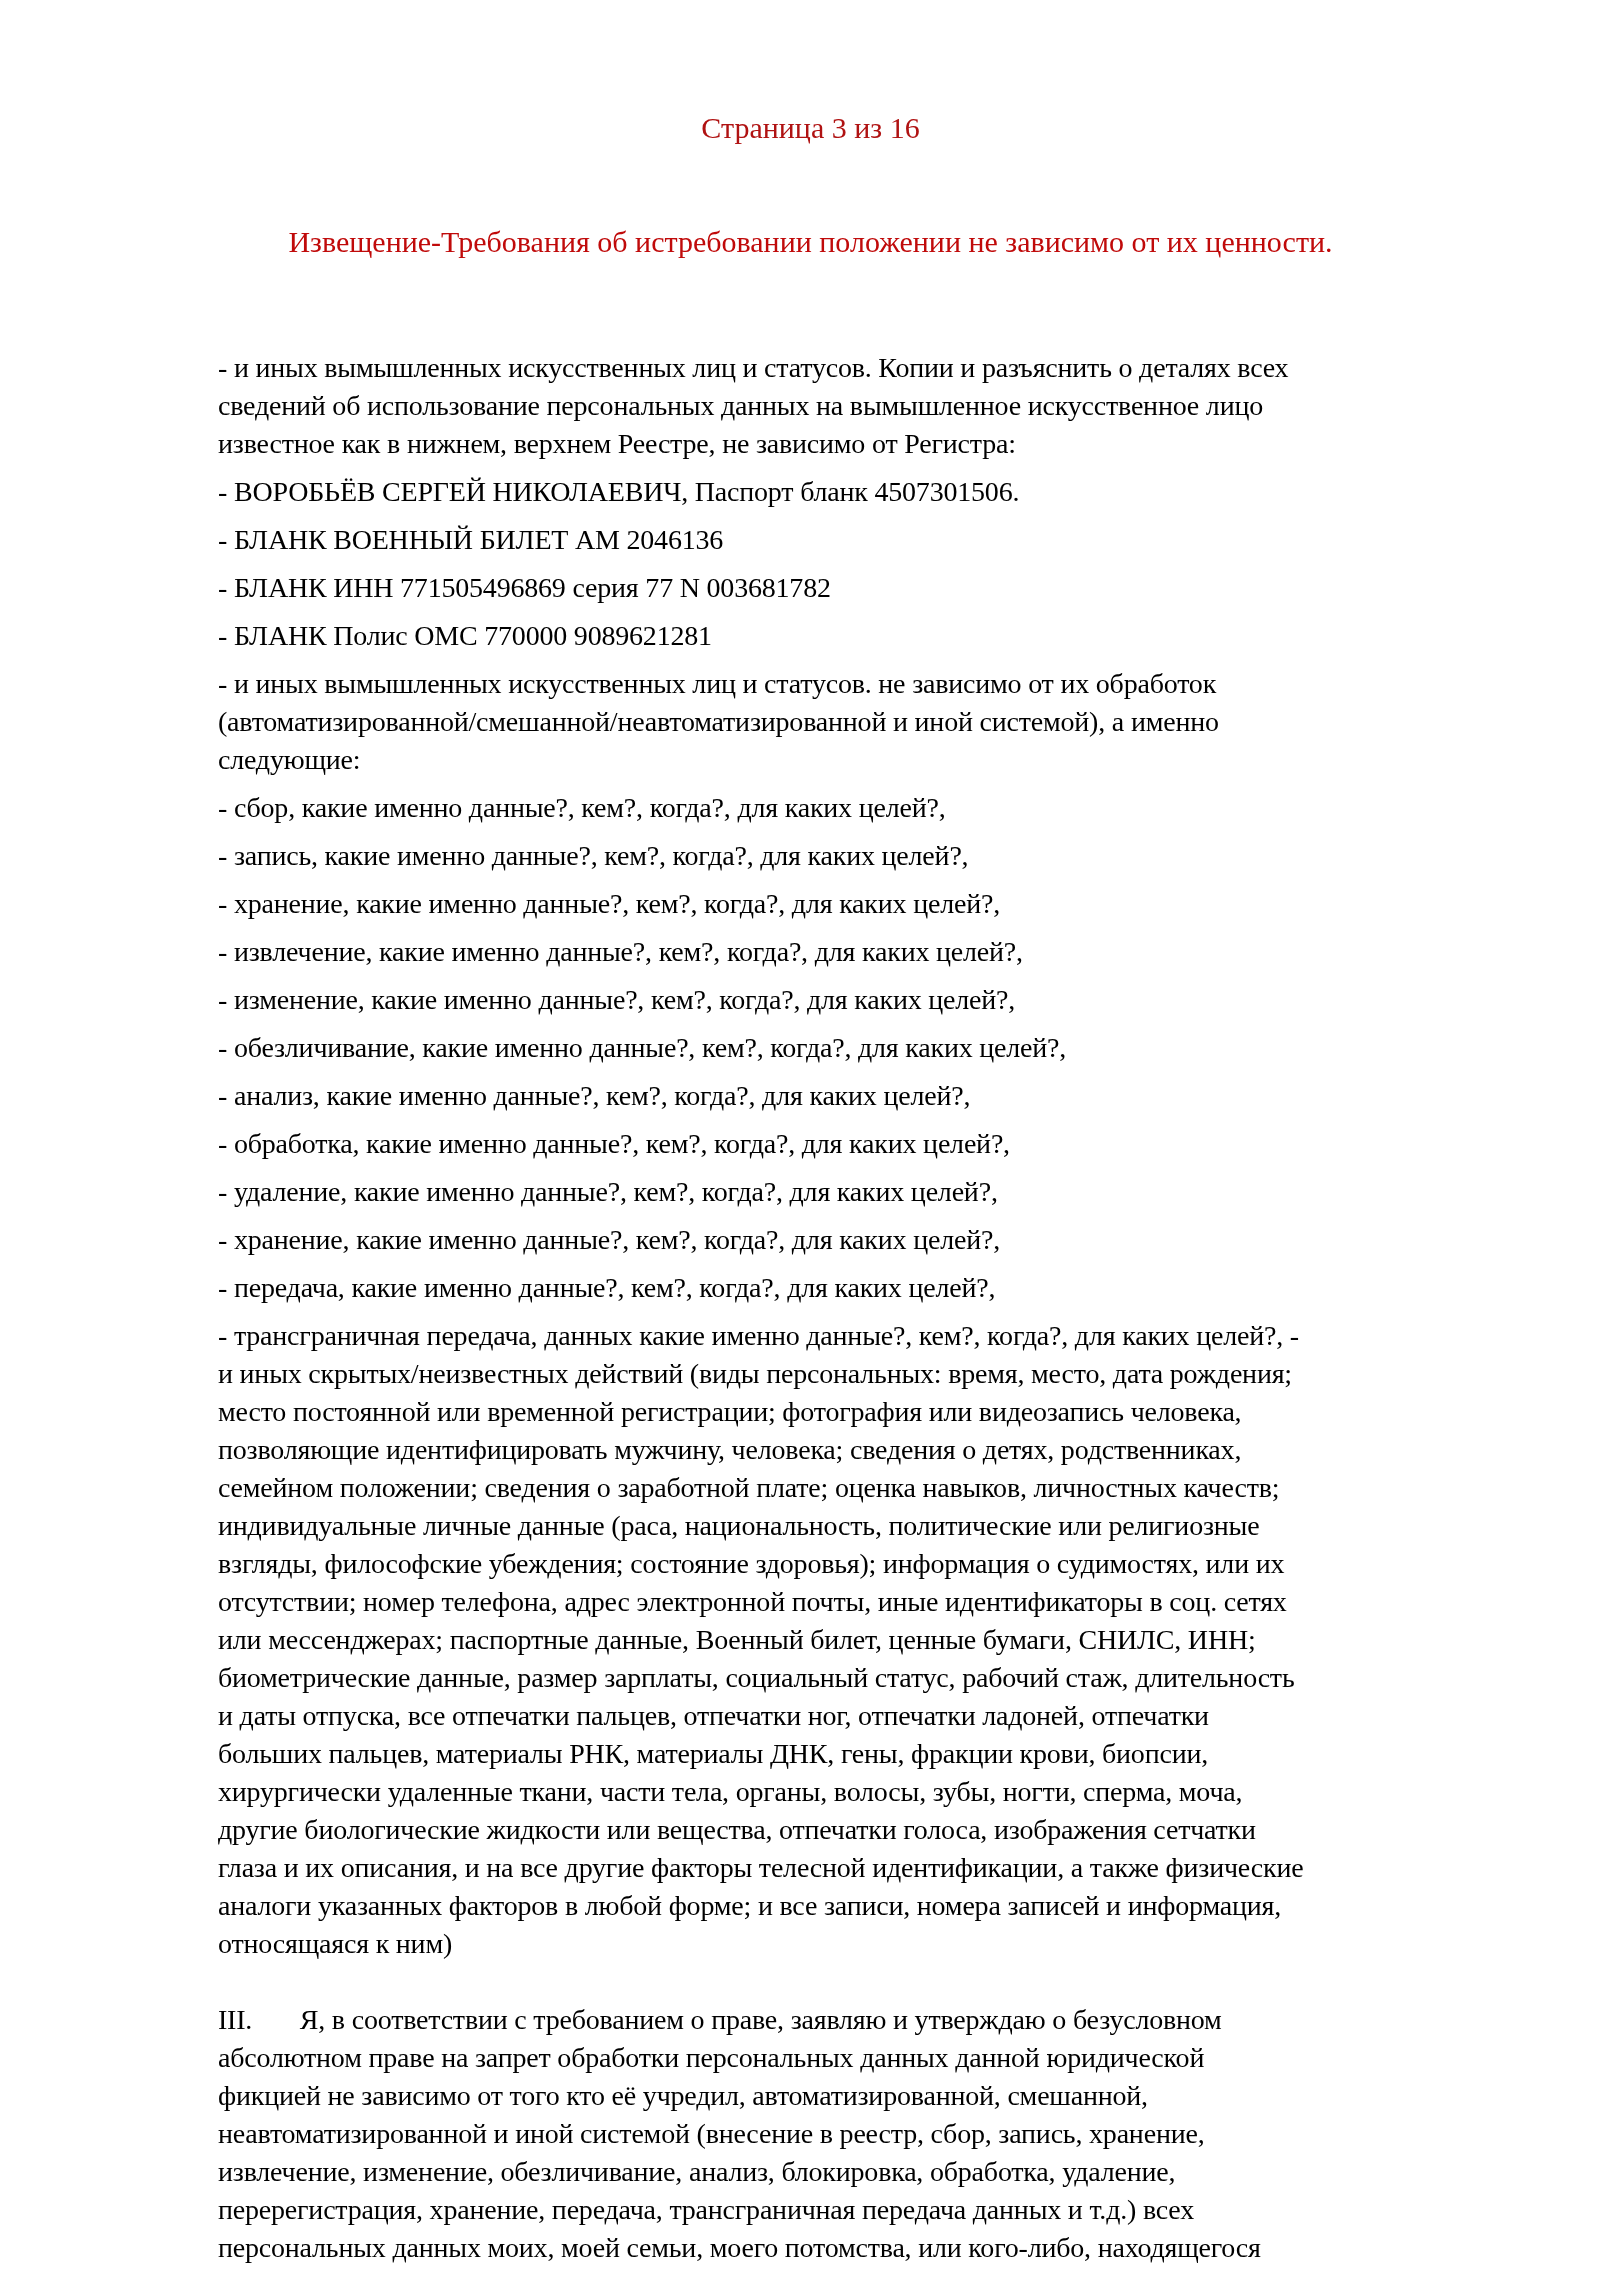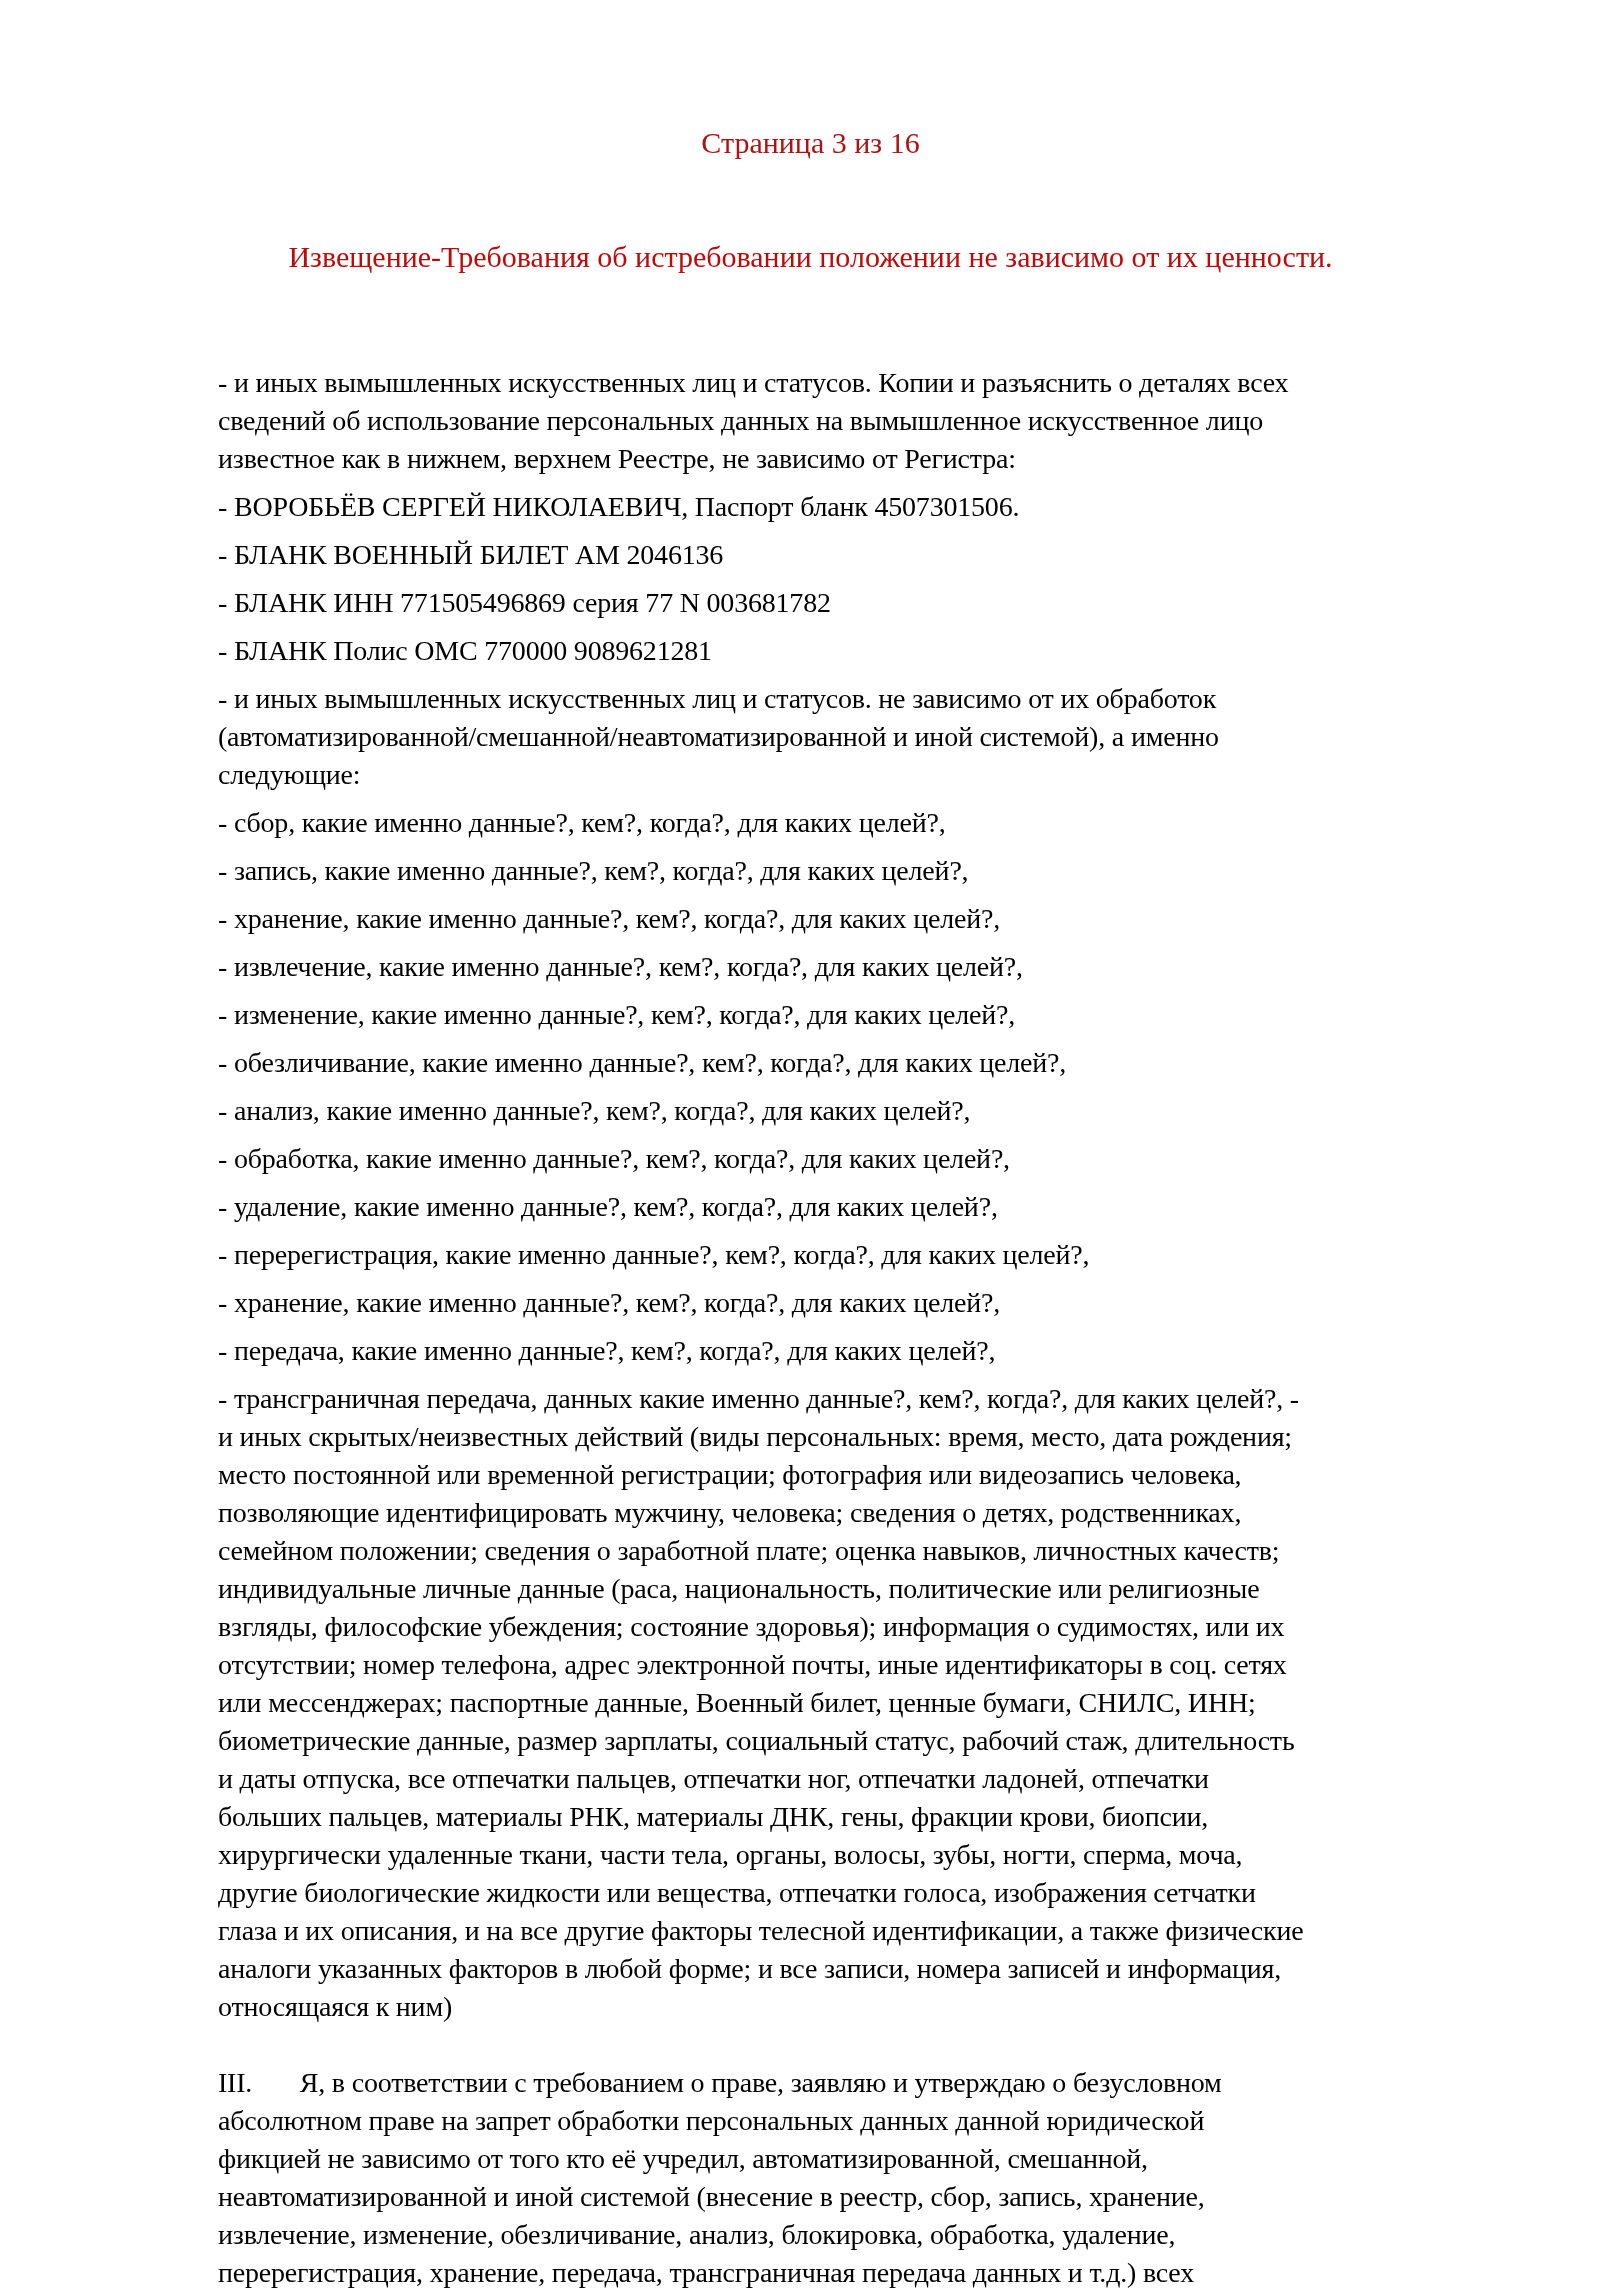--- a/index.html
+++ b/index.html
@@ -9,21 +9,21 @@
   }
   .page {
     position: relative;
     width: 1621px;
     height: 2293px;
     background: #ffffff;
     overflow: hidden;
     font-family: "Liberation Serif", "DejaVu Serif", serif;
     color: #000000;
     box-sizing: border-box;
-    padding-top: 48px;
+    padding-top: 33px;
   }
   .doc-header {
     width: 1621px;
     text-align: center;
     font-size: 30px;
     line-height: 38px;
     white-space: pre;
   }
   .page-info {
     color: #B01212;
@@ -70,21 +70,20 @@
 следующие:</p>
     <p>- сбор, какие именно данные?, кем?, когда?, для каких целей?,</p>
     <p>- запись, какие именно данные?, кем?, когда?, для каких целей?,</p>
     <p>- хранение, какие именно данные?, кем?, когда?, для каких целей?,</p>
     <p>- извлечение, какие именно данные?, кем?, когда?, для каких целей?,</p>
     <p>- изменение, какие именно данные?, кем?, когда?, для каких целей?,</p>
     <p>- обезличивание, какие именно данные?, кем?, когда?, для каких целей?,</p>
     <p>- анализ, какие именно данные?, кем?, когда?, для каких целей?,</p>
     <p>- обработка, какие именно данные?, кем?, когда?, для каких целей?,</p>
     <p>- удаление, какие именно данные?, кем?, когда?, для каких целей?,</p>
-    <p>- перерегистрация, какие именно данные?, кем?, когда?, для каких целей?,</p>
     <p>- хранение, какие именно данные?, кем?, когда?, для каких целей?,</p>
     <p>- передача, какие именно данные?, кем?, когда?, для каких целей?,</p>
     <p>- трансграничная передача, данных какие именно данные?, кем?, когда?, для каких целей?, -
 и иных скрытых/неизвестных действий (виды персональных: время, место, дата рождения;
 место постоянной или временной регистрации; фотография или видеозапись человека,
 позволяющие идентифицировать мужчину, человека; сведения о детях, родственниках,
 семейном положении; сведения о заработной плате; оценка навыков, личностных качеств;
 индивидуальные личные данные (раса, национальность, политические или религиозные
 взгляды, философские убеждения; состояние здоровья); информация о судимостях, или их
 отсутствии; номер телефона, адрес электронной почты, иные идентификаторы в соц. сетях

